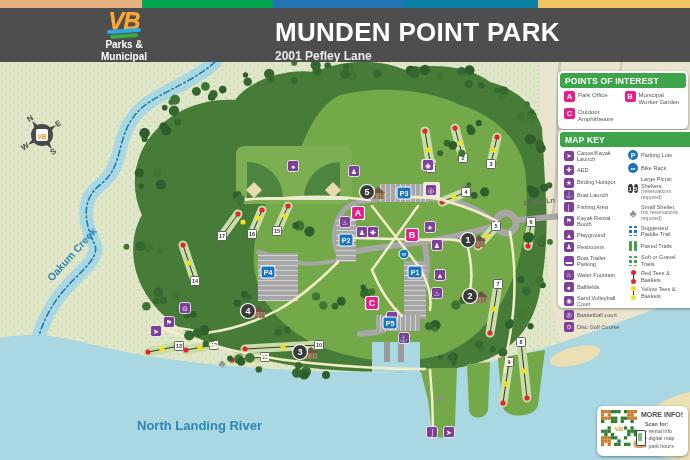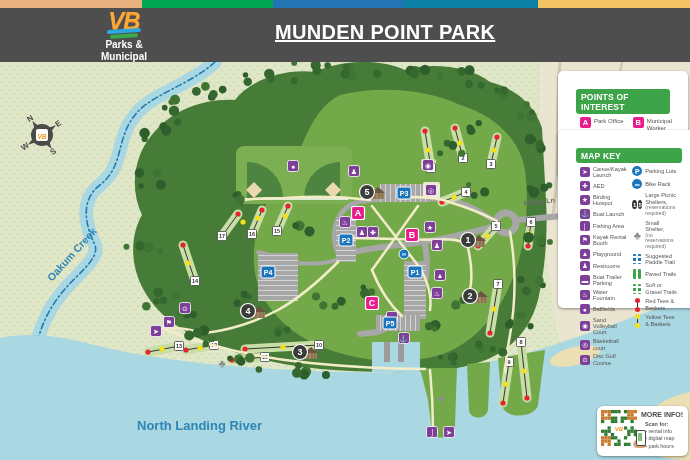--- a/index.html
+++ b/index.html
@@ -10,27 +10,27 @@
   .topstrip div{height:8px;}
   .hdr{position:absolute;top:8px;left:0;width:690px;height:54px;background:#4E4E4E;}
   .logo{position:absolute;left:82px;top:2px;width:84px;text-align:center;color:#fff;}
   .logo .vb{font-size:24px;font-weight:800;font-style:italic;color:#F9A93B;
             text-shadow:0 1px 0 #c87f1e;line-height:22px;letter-spacing:-1px;}
   .logo .wave{width:36px;height:4px;border-radius:3px;margin:0 auto 1px auto;}
   .logo .w1{background:#2BA9E2;width:34px;margin-top:-3px;transform:rotate(-4deg);}
   .logo .w2{background:#3BAA4A;width:28px;transform:rotate(-4deg);}
   .logo .ln{font-size:10px;font-weight:700;line-height:1.2;}
   .titleblock{position:absolute;left:275px;top:8px;color:#fff;}
-  .titleblock .t{font-size:20px;font-weight:800;letter-spacing:.3px;line-height:32px;text-decoration:underline;}
+  .titleblock .t{font-size:26px;font-weight:800;letter-spacing:.3px;line-height:32px;}
   .titleblock .s{font-size:12px;font-weight:700;color:#E9E9E9;margin-top:1px;}
   
   svg.map{position:absolute;top:62px;left:0;}
   
   .panel{position:absolute;background:#fff;border-radius:5px;
-         box-shadow:0 1px 3px rgba(0,0,0,.4);padding:18px;box-sizing:border-box;}
+         box-shadow:0 1px 3px rgba(0,0,0,.4);padding:2px;box-sizing:border-box;}
   .panel .head{background:#3EA449;color:#fff;font-weight:800;font-size:8.5px;
                padding:2.5px 5px;border-radius:3px;letter-spacing:.2px;}
   #poi-box{left:558px;top:71px;width:130px;}
   #poi-items{display:grid;grid-template-columns:1fr 1fr;gap:2px 3px;padding:3px 4px 4px 4px;}
   #poi-items .it{display:flex;gap:3px;align-items:flex-start;}
   #poi-items .it:nth-child(2){grid-column:2;grid-row:1;}
   #poi-items .it:nth-child(3){grid-column:1;grid-row:2;}
   .pinksq{width:11px;height:11px;border-radius:2px;background:#E91C8B;color:#fff;
           font-size:7.5px;font-weight:800;display:flex;align-items:center;
           justify-content:center;flex:none;}
@@ -88,20 +88,21 @@
   <div class="hdr">
     <div class="logo">
       <div class="vb">VB</div>
       <div class="wave w1"></div>
       <div class="wave w2"></div>
       <div class="ln">Parks &amp;</div>
       <div class="ln">Municipal</div>
     </div>
     <div class="titleblock">
       <div class="t">MUNDEN POINT PARK</div>
+      <div class="s">2001 Pefley Lane</div>
     </div>
   </div>
 
   <svg class="map" width="690" height="398" viewBox="0 62 690 398">
     <defs>
       <pattern id="marsh" width="8" height="8" patternUnits="userSpaceOnUse">
         <path d="M1,2 h2.5 M5,6 h2.5" stroke="#C9D4A4" stroke-width="1"></path>
       </pattern>
       <pattern id="stallsV" width="5" height="20" patternUnits="userSpaceOnUse">
         <path d="M0,0 V20" stroke="#ffffff" stroke-width="1"></path>

